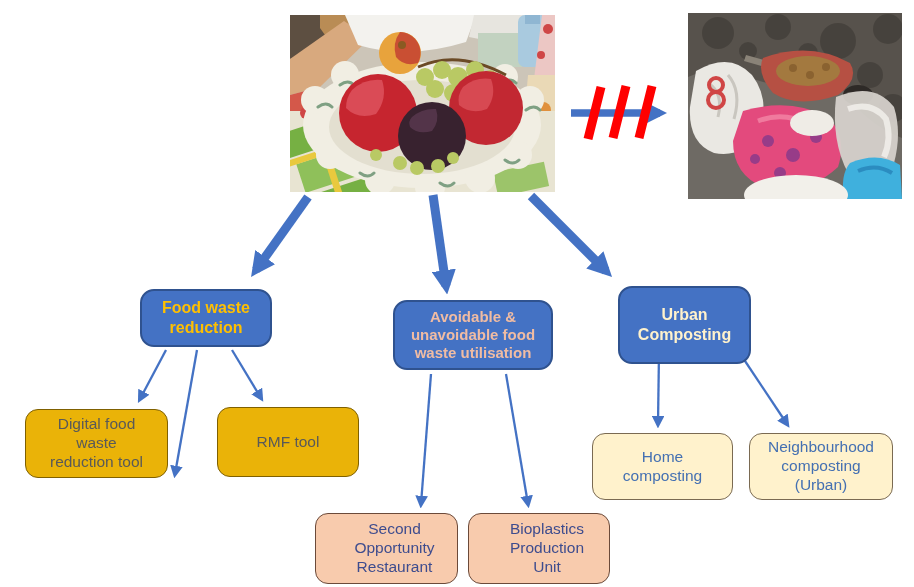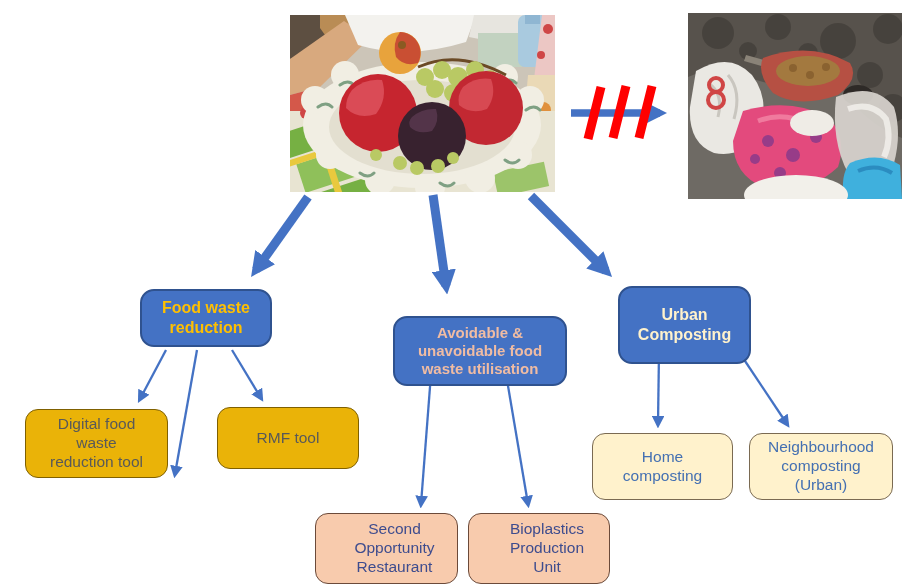--- a/index.html
+++ b/index.html
@@ -178,36 +178,36 @@
       <line x1="506" y1="374" x2="528" y2="504" marker-end="url(#mSmall)"></line>
       <line x1="659" y1="352" x2="658" y2="424" marker-end="url(#mSmall)"></line>
       <line x1="739" y1="352" x2="787" y2="424" marker-end="url(#mSmall)"></line>
     </g>
   </svg>
 
   <div class="box cat cat-reduction" style="left:140px;top:289px;width:132px;height:58px">
     <span>Food waste
 reduction</span>
   </div>
-  <div class="box cat cat-utilisation" style="left:393px;top:316px;width:174px;height:70px">
+  <div class="box cat cat-utilisation" style="left:393px;top:300px;width:160px;height:70px">
     <span>Avoidable &amp;
 unavoidable food
 waste utilisation</span>
   </div>
   <div class="box cat cat-composting" style="left:618px;top:286px;width:133px;height:78px">
     <span>Urban
 Composting</span>
   </div>
 
   <div class="box gold" style="left:5px;top:409px;width:143px;height:69px">
     <span>Digital food
 waste
 reduction tool</span>
   </div>
-  <div class="box gold" style="left:197px;top:407px;width:142px;height:62px">
+  <div class="box gold" style="left:197px;top:407px;width:142px;height:70px">
     <span>RMF tool</span>
   </div>
 
   <div class="box salmon" style="left:315px;top:513px;width:143px;height:71px">
     <span>Second
 Opportunity
 Restaurant</span>
   </div>
   <div class="box salmon" style="left:468px;top:513px;width:142px;height:71px">
     <span>Bioplastics

